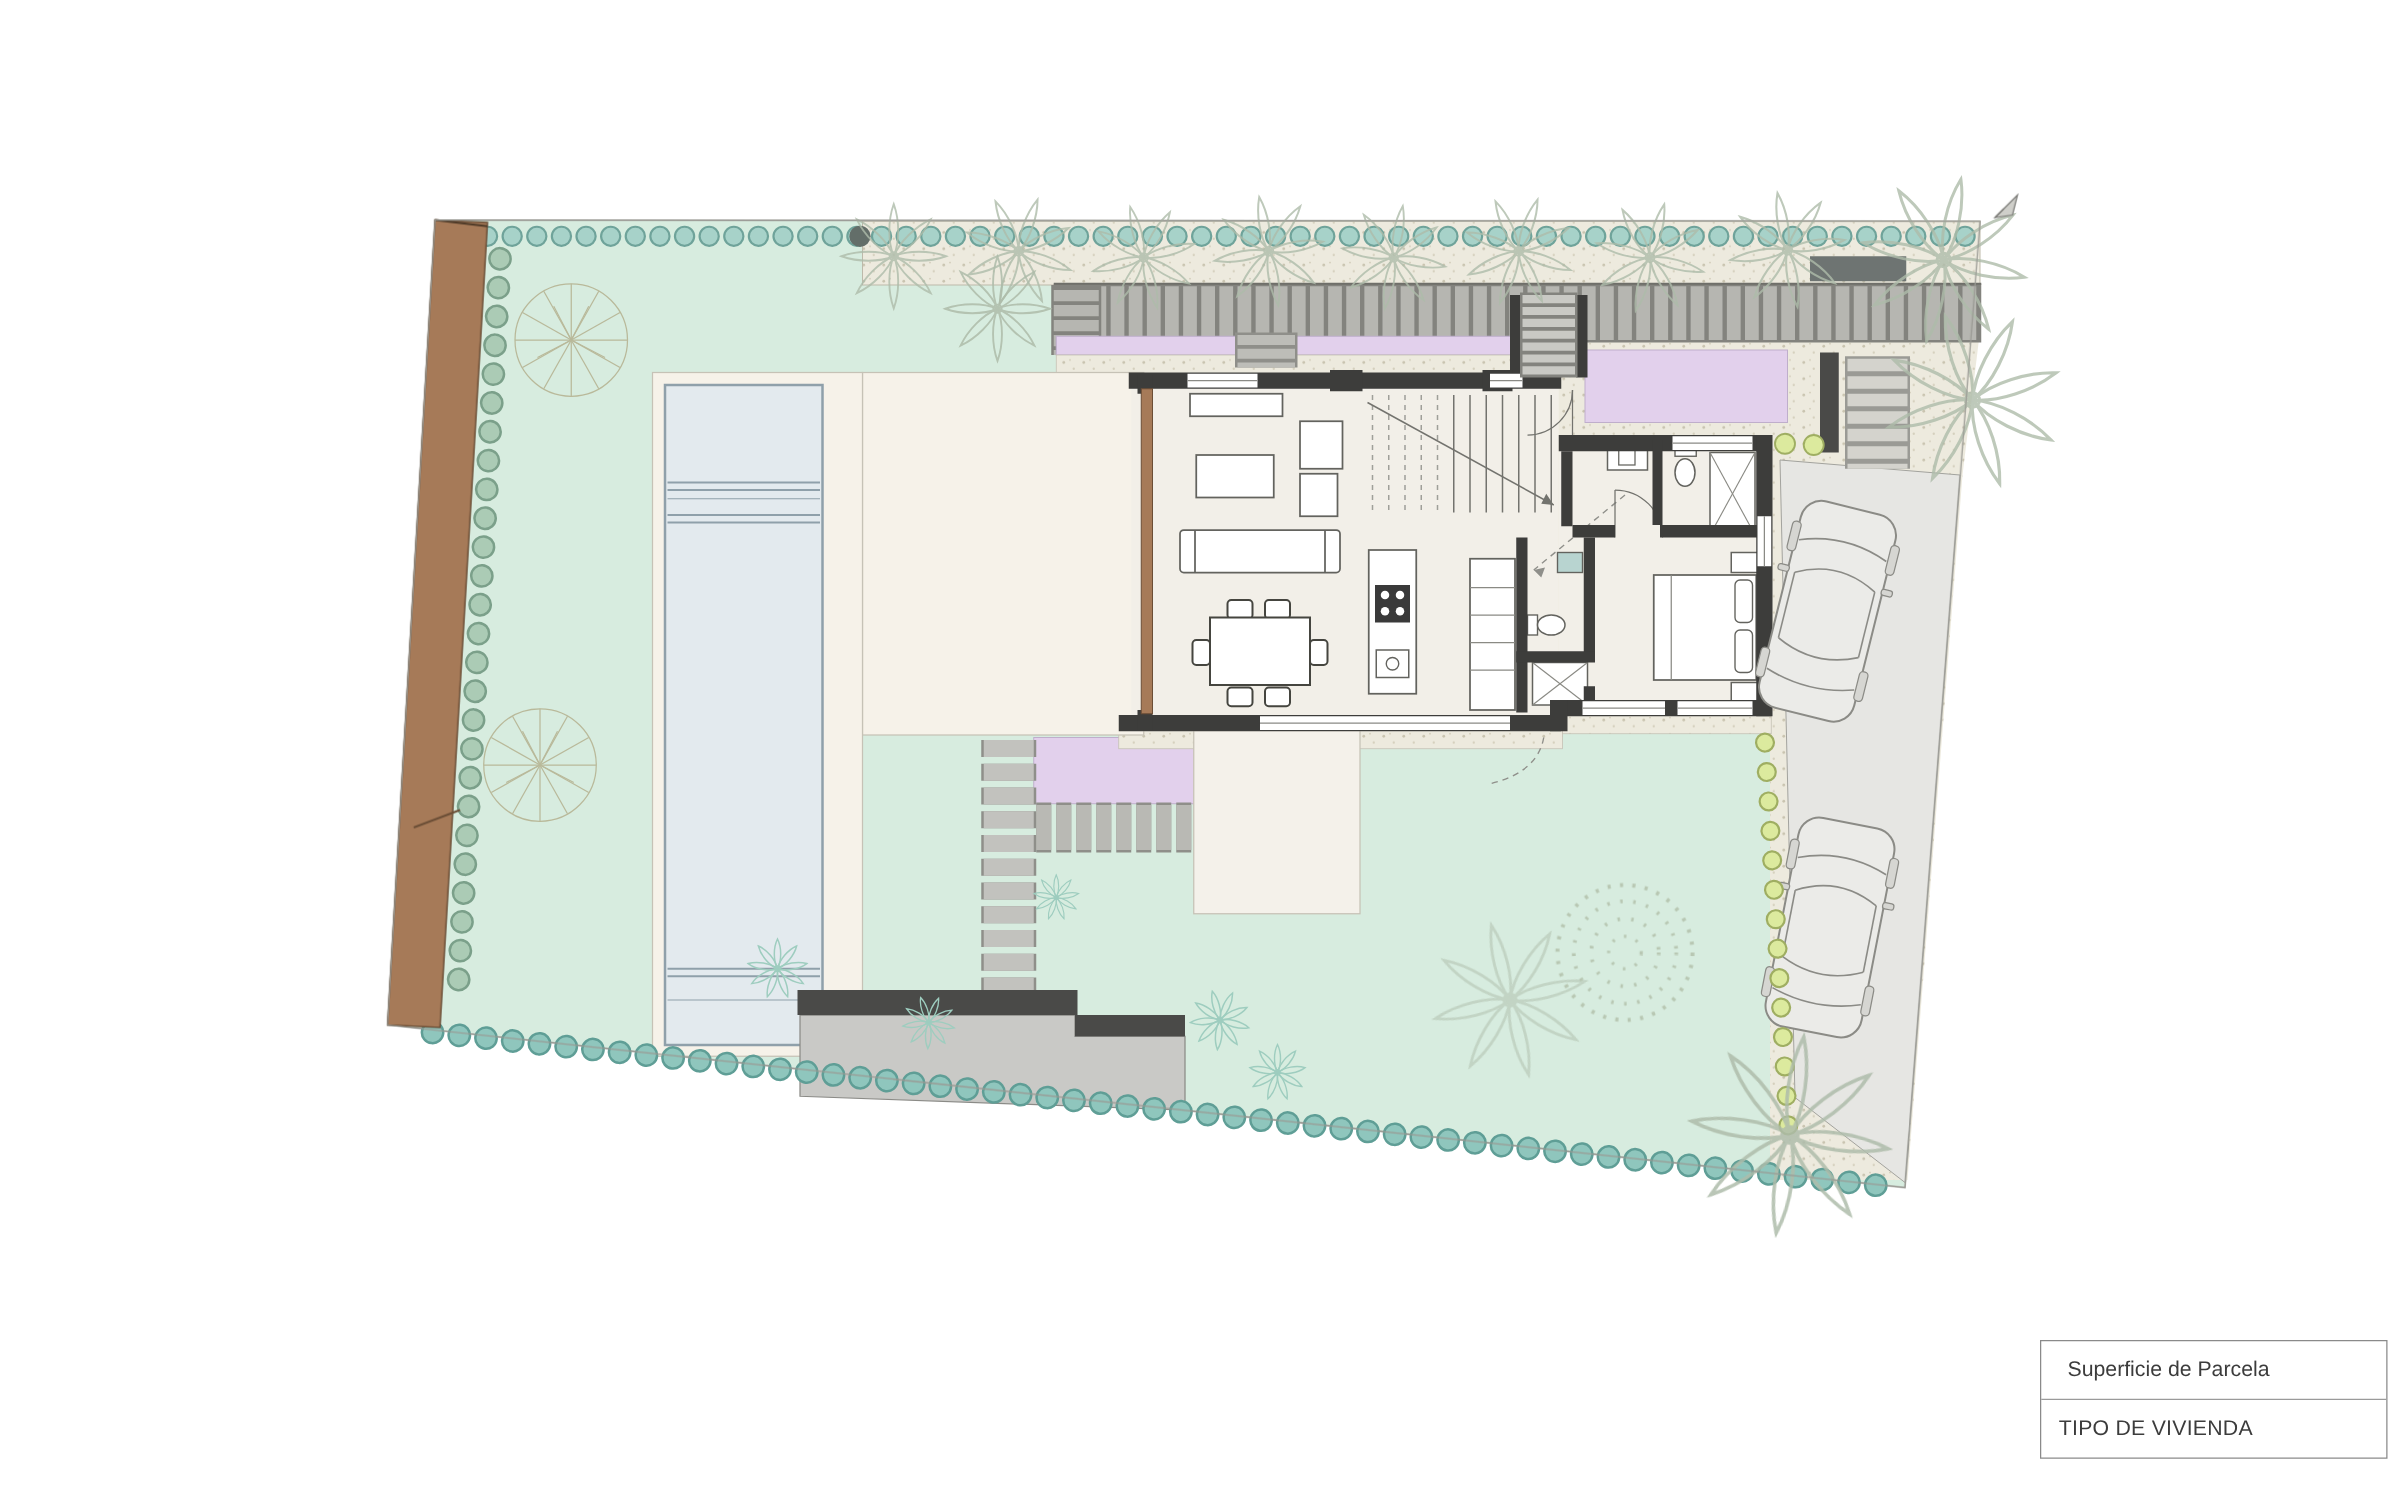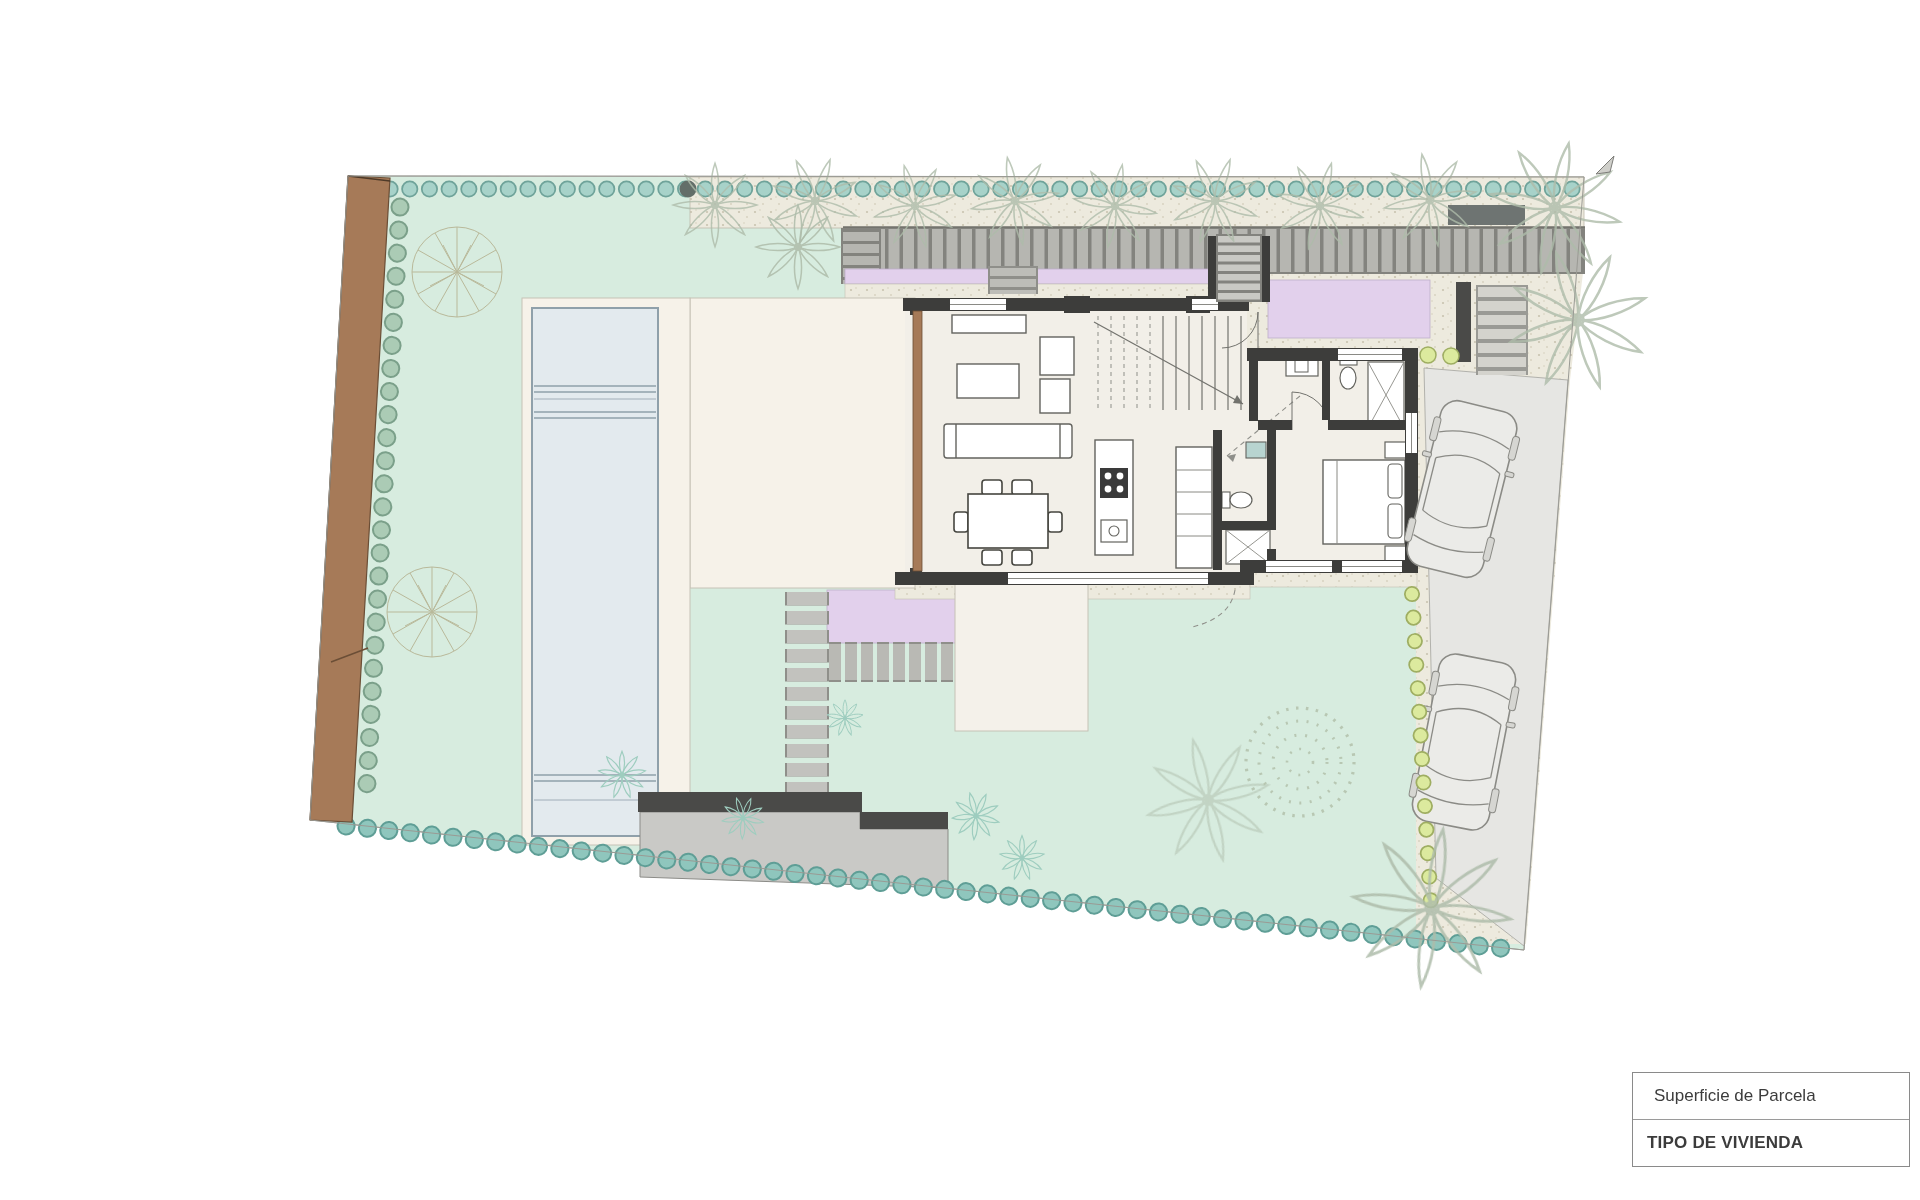--- a/index.html
+++ b/index.html
@@ -2,21 +2,21 @@
 <html><head>
 <meta charset="utf-8">
 <style>
   html,body{margin:0;padding:0;background:#ffffff;width:1920px;height:1200px;overflow:hidden;
             font-family:"Liberation Sans", sans-serif;}
   #stage{position:relative;width:1920px;height:1200px;background:#fff;}
   #plan-svg{position:absolute;left:0;top:0;}
   #title-block{position:absolute;left:1632px;top:1072px;width:276px;border:1px solid #8a8a8a;background:#fff;}
   #title-block .row{height:46px;display:flex;align-items:center;color:#3c3c3c;font-size:17px;}
   #title-block .row.first{border-bottom:1px solid #9a9a9a;padding-left:21px;}
-  #title-block .row.second{padding-left:14px;font-weight:700;letter-spacing:.2px;}
+  #title-block .row.second{padding-left:14px;font-weight:400;letter-spacing:.2px;}
 </style>
 </head>
 <body>
 
 <div id="stage">
 
 <svg id="plan-svg" width="1920" height="1200" viewBox="0 0 1920 1200">
   <defs>
     <pattern id="spk" width="16" height="13" patternUnits="userSpaceOnUse">
       <rect width="16" height="13" fill="#edeade"></rect>

